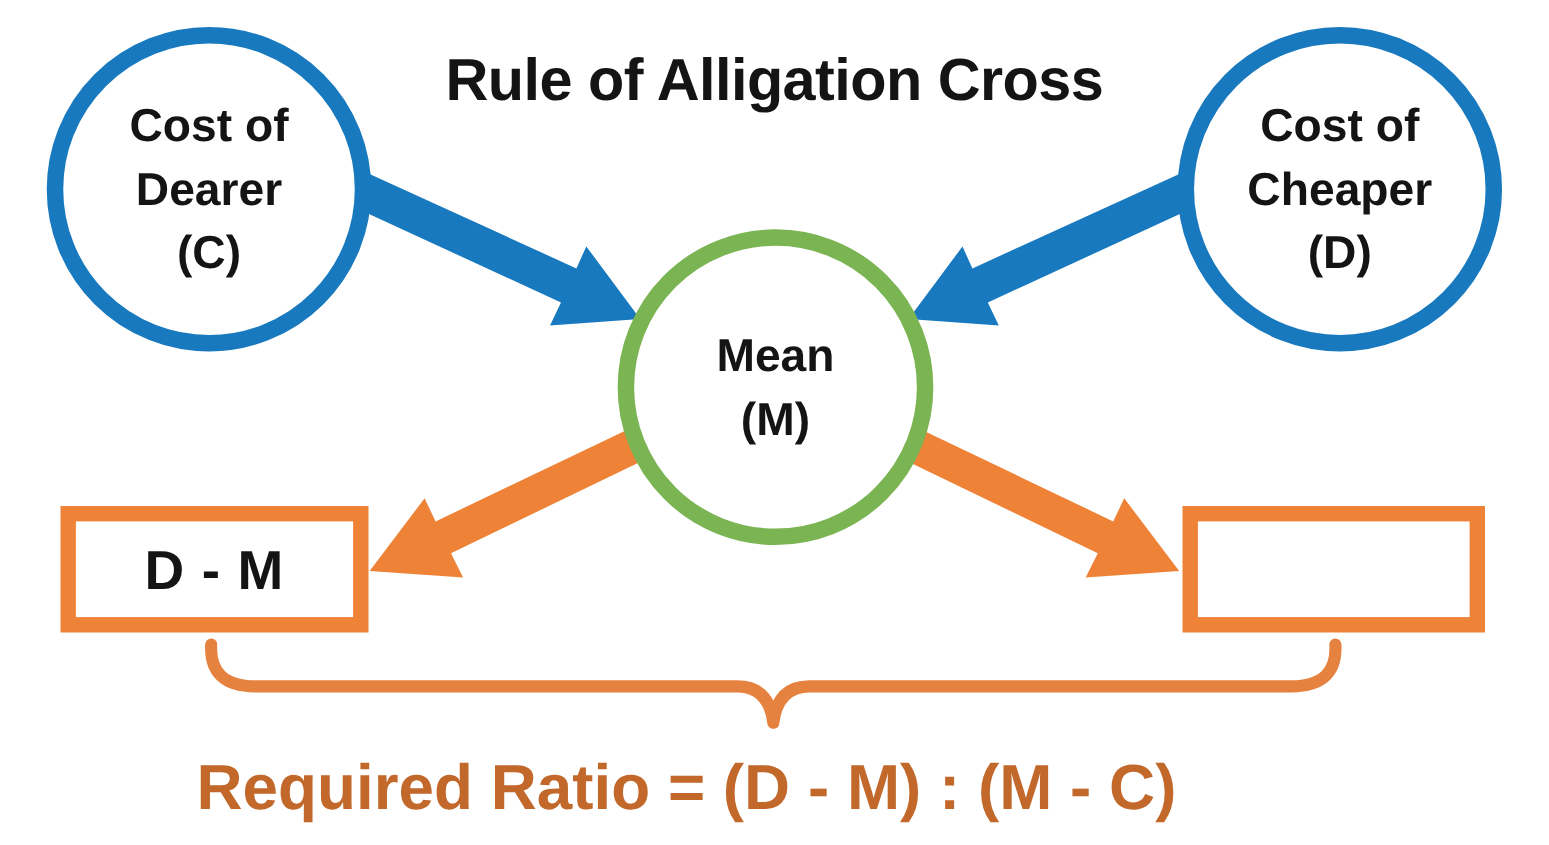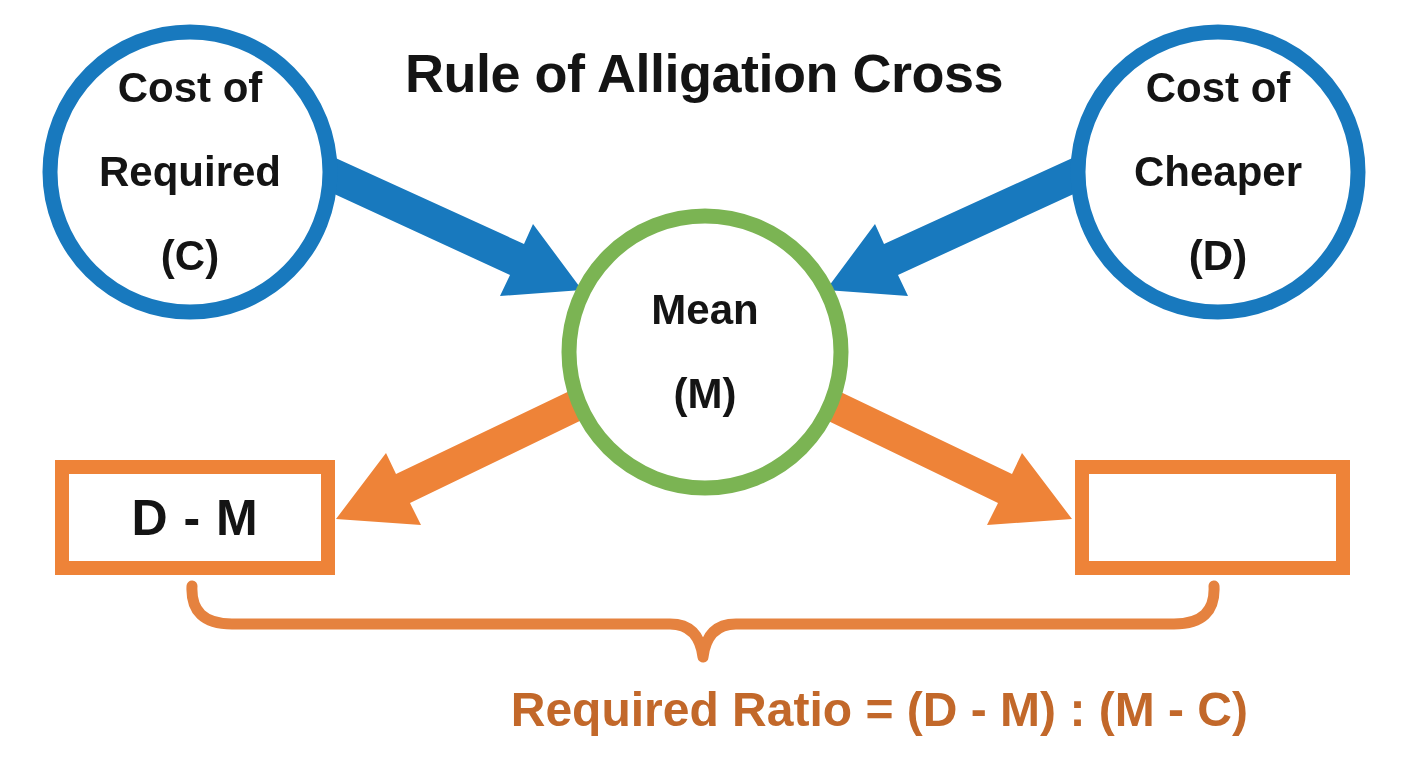--- a/index.html
+++ b/index.html
@@ -21,33 +21,33 @@
   }
 
   .label {
     position: absolute;
     display: flex; flex-direction: column;
     align-items: center; justify-content: center;
     text-align: center;
     font-weight: 700;
     color: var(--c-text, #141414);
   }
-  .circle-label { width: 300px; height: 300px; font-size: 42px; line-height: 1.38; gap: 26px; }
+  .circle-label { width: 300px; height: 300px; font-size: 42px; line-height: 1.38; }
   .pos-cheaper { left: 40px;  top: 22px;  }
   .pos-dearer  { left: 1068px; top: 22px; }
   .pos-mean    { left: 555px; top: 202px; }
 
   .box-label { font-size: 50px; letter-spacing: 1px; text-align: center; }
   .pos-dm { left: 55px;   top: 460px; width: 280px; height: 115px; }
   .pos-mc { left: 1075px; top: 460px; width: 273px; height: 115px; }
 
   .formula {
     position: absolute; left: 0; top: 682px; width: 1248px;
-    text-align: right;
-    font-size: 48px; font-weight: 700;
+    text-align: center;
+    font-size: 58px; font-weight: 700;
     color: var(--c-formula, #C2682A);
   }
 </style>
 </head>
 <body>
 
 <div class="stage">
 
   <svg class="shape-layer" width="1408" height="768" viewBox="0 0 1408 768">
 
@@ -63,21 +63,21 @@
     <circle cx="705" cy="352" r="136" fill="var(--c-background, #fff)" stroke="var(--c-green, #7BB453)" stroke-width="15"></circle>
 
     <rect x="62" y="467" width="266" height="101" fill="var(--c-background, #fff)" stroke="var(--c-orange, #EE8338)" stroke-width="14"></rect>
     <rect x="1082" y="467" width="261" height="101" fill="var(--c-background, #fff)" stroke="var(--c-orange, #EE8338)" stroke-width="14"></rect>
   </svg>
 
   <div class="diagram-title">Rule of Alligation Cross</div>
 
   <div class="label circle-label pos-cheaper">
     <span>Cost of</span>
-    <span>Required</span>
+    <span>Dearer</span>
     <span>(C)</span>
   </div>
 
   <div class="label circle-label pos-dearer">
     <span>Cost of</span>
     <span>Cheaper</span>
     <span>(D)</span>
   </div>
 
   <div class="label circle-label pos-mean">

